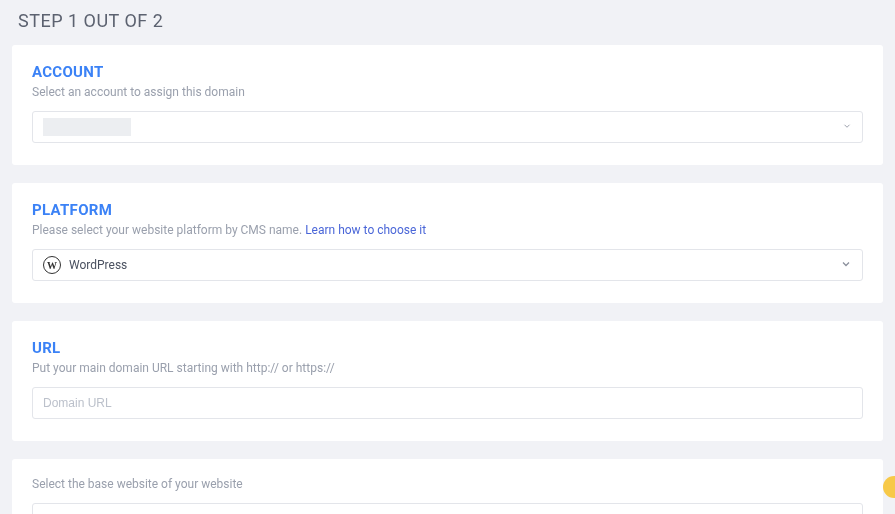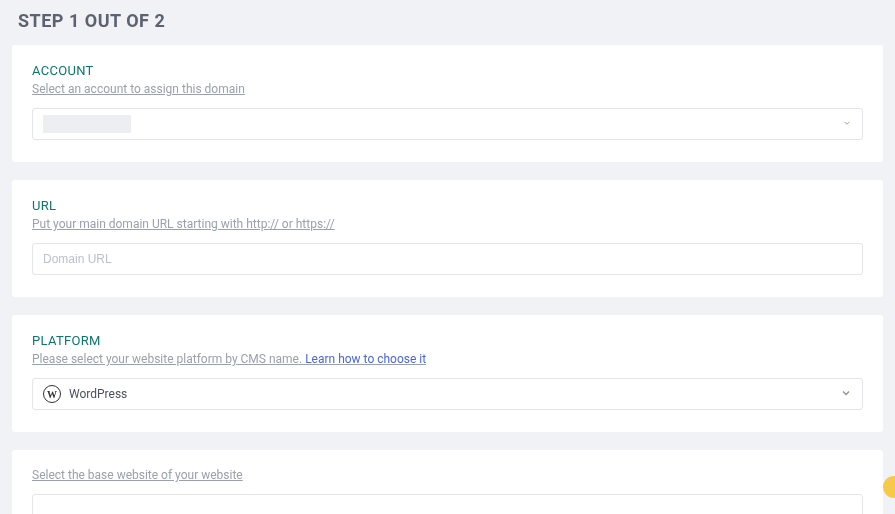--- a/index.html
+++ b/index.html
@@ -13,43 +13,42 @@
     width: 895px;
     height: 514px;
     overflow: hidden;
     color: #4a5160;
   }
   .page {
     padding: 10px 12px 0 12px;
   }
   .step-title {
     font-size: 18px;
-    font-weight: 700;
+    font-weight: 400;
     color: #5c6270;
     letter-spacing: 0.5px;
     margin: 0 0 14px 6px;
   }
   .card {
     background: #fff;
     border-radius: 3px;
     padding: 18px 20px 22px 20px;
     margin-bottom: 18px;
   }
   .section-title {
-    font-size: 13px;
-    font-weight: 400;
-    color: #0f766e;
+    font-size: 15px;
+    font-weight: 700;
+    color: #3b82f6;
     letter-spacing: 0.3px;
     margin-bottom: 4px;
   }
   .section-desc {
     font-size: 12px;
     color: #9aa0ad;
     margin-bottom: 12px;
-    text-decoration: underline;
   }
   .section-desc a {
     color: #4a66d8;
     text-decoration: none;
   }
   .select-box {
     width: 100%;
     border: 1px solid #e3e5ea;
     border-radius: 3px;
     height: 32px;
@@ -135,44 +134,44 @@
       <span class="value-redacted"></span>
       <span class="chevron">
         <svg width="10" height="10" viewBox="0 0 24 24" fill="none" stroke="currentColor" stroke-width="2">
             <polyline points="6 9 12 15 18 9"></polyline>
           </svg>
       </span>
     </div>
   </div>
 
   <div class="card">
-    <div class="section-title">URL</div>
-    <div class="section-desc">Put your main domain URL starting with http:// or https://</div>
-    <input type="text" class="text-input" placeholder="Domain URL" style="">
-  </div>
-
-  <div class="card">
     <div class="section-title">PLATFORM</div>
     <div class="section-desc">
       <span>Please select your website platform by CMS name.  </span>
       <a href="#">Learn how to choose it</a>
     </div>
     <div class="select-box">
       <span class="platform-value">
         <span class="wp-icon">W</span>
         <span>WordPress</span>
       </span>
       <span class="chevron">
         <svg width="12" height="12" viewBox="0 0 24 24" fill="none" stroke="currentColor" stroke-width="2.5">
             <polyline points="6 9 12 15 18 9"></polyline>
           </svg>
       </span>
     </div>
   </div>
 
+  <div class="card">
+    <div class="section-title">URL</div>
+    <div class="section-desc">Put your main domain URL starting with http:// or https://</div>
+    <input type="text" class="text-input" placeholder="Domain URL" style="">
+  </div>
+
   <div class="card" style="padding-bottom:10px;">
     <div class="section-desc">Select the base website of your website</div>
     <div class="select-box">
       
       
     </div>
   </div>
 </div>
 
 <div class="chat-bubble">

